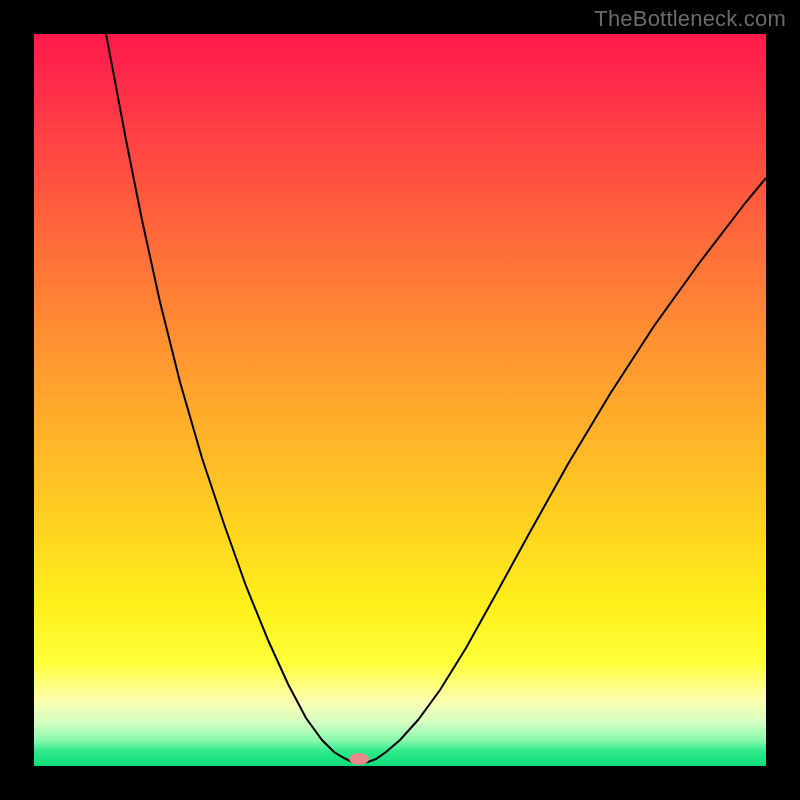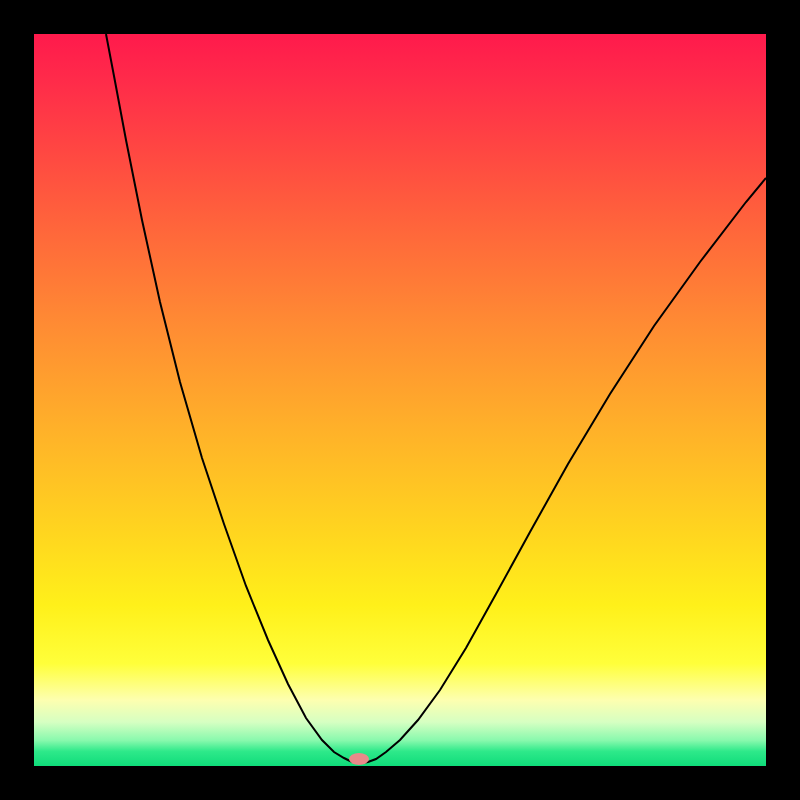--- a/index.html
+++ b/index.html
@@ -74,13 +74,14 @@
 <div class="frame">
 
   <div class="plot-area">
     <div class="gradient"></div>
     <svg class="curve-svg" viewBox="0 0 732 732" preserveAspectRatio="none">
       <path id="curve-path" fill="none" stroke="#000000" stroke-width="2" d="M72 0 L80 42 L92 106 L108 186 L126 268 L146 348 L168 424 L190 490 L212 552 L234 606 L254 650 L272 684 L288 706 L300 718 L310 724 L316 727 L322 729 L328 729 L334 728 L342 725 L352 718 L366 706 L384 686 L406 656 L432 614 L462 560 L496 498 L534 430 L576 360 L620 292 L666 228 L712 168 L732 144"></path>
       <ellipse id="min-marker" fill="#e88a8a" cx="325" cy="725" rx="10" ry="6"></ellipse>
     </svg>
   </div>
 
+  <div class="watermark">TheBottleneck.com</div>
 </div>
 
 </body></html>

